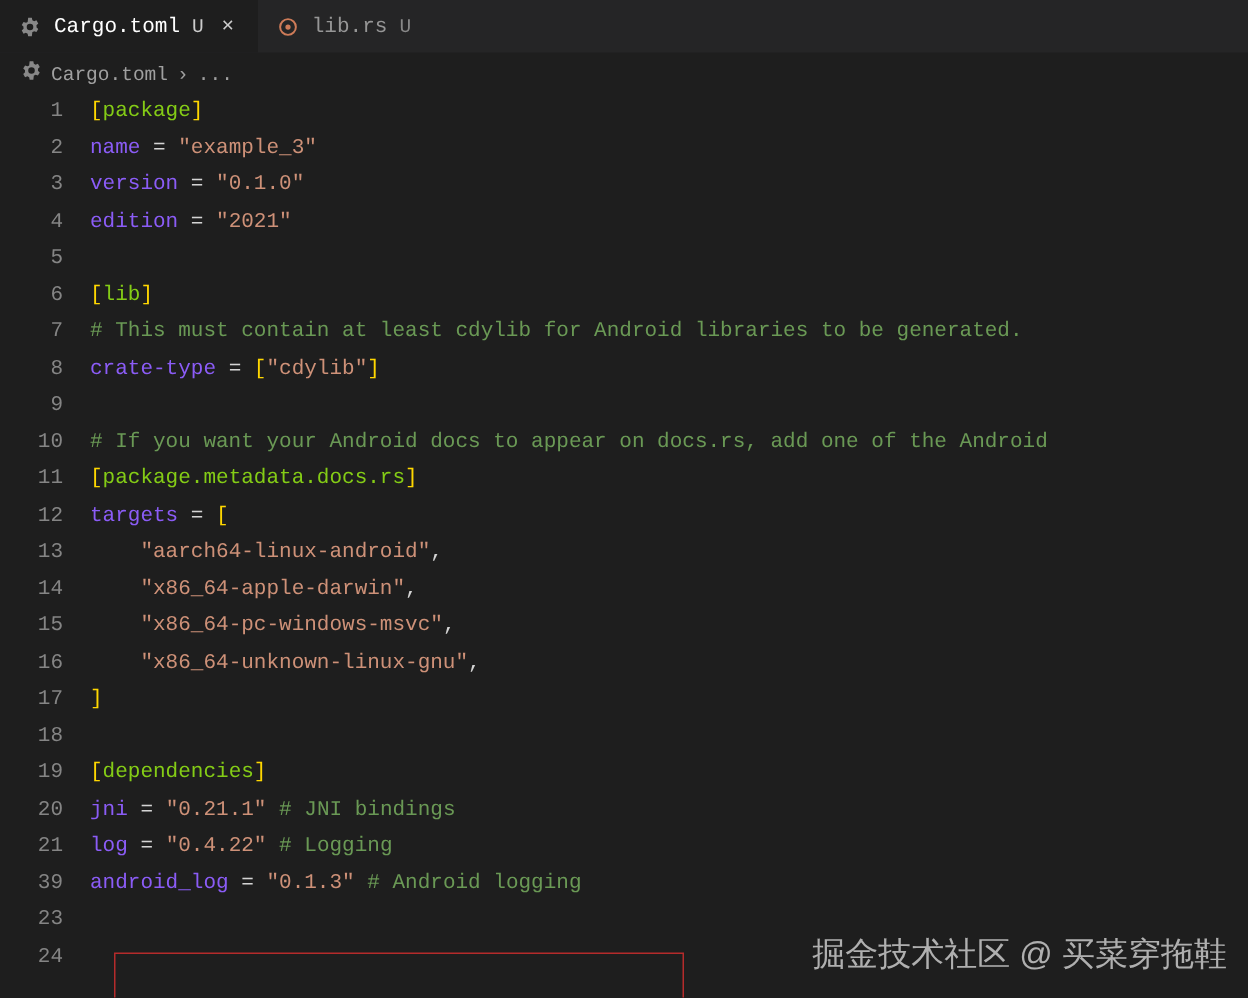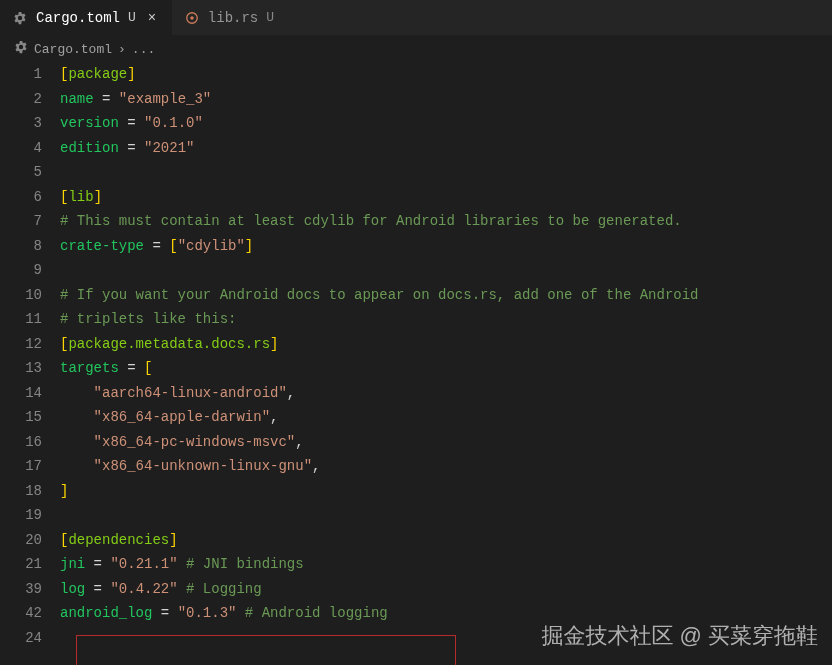--- a/index.html
+++ b/index.html
@@ -77,21 +77,21 @@
     .line {
       height: 24.5px;
       line-height: 24.5px;
       white-space: pre;
     }
     .code {
       flex: 1;
     }
     .tok-br { color: #ffd700; }
     .tok-key { color: #84cc16; }
-    .tok-prop { color: #22c55e; }
+    .tok-prop { color: #8b5cf6; }
     .tok-eq { color: #d4d4d4; }
     .tok-str { color: #ce9178; }
     .tok-cmt { color: #6a9955; }
     .tok-plain { color: #d4d4d4; }
     .highlight-box {
       position: absolute;
       border: 1px solid #b52b2b;
       pointer-events: none;
     }
     .watermark {
@@ -158,35 +158,34 @@
       <div class="line">13</div>
       <div class="line">14</div>
       <div class="line">15</div>
       <div class="line">16</div>
       <div class="line">17</div>
       <div class="line">18</div>
       <div class="line">19</div>
       <div class="line">20</div>
       <div class="line">21</div>
       <div class="line">39</div>
-      <div class="line">42</div>
+      <div class="line">23</div>
       <div class="line">24</div>
     </div>
   <div class="code">
       <div class="line"><span class="tok-br">[</span><span class="tok-key">package</span><span class="tok-br">]</span></div>
       <div class="line"><span class="tok-prop">name</span><span class="tok-eq"> = </span><span class="tok-str">"example_3"</span></div>
       <div class="line"><span class="tok-prop">version</span><span class="tok-eq"> = </span><span class="tok-str">"0.1.0"</span></div>
       <div class="line"><span class="tok-prop">edition</span><span class="tok-eq"> = </span><span class="tok-str">"2021"</span></div>
       <div class="line"></div>
       <div class="line"><span class="tok-br">[</span><span class="tok-key">lib</span><span class="tok-br">]</span></div>
       <div class="line"><span class="tok-cmt"># This must contain at least cdylib for Android libraries to be generated.</span></div>
       <div class="line"><span class="tok-prop">crate-type</span><span class="tok-eq"> = </span><span class="tok-br">[</span><span class="tok-str">"cdylib"</span><span class="tok-br">]</span></div>
       <div class="line"></div>
       <div class="line"><span class="tok-cmt"># If you want your Android docs to appear on docs.rs, add one of the Android</span></div>
-      <div class="line"><span class="tok-cmt"># triplets like this:</span></div>
       <div class="line"><span class="tok-br">[</span><span class="tok-key">package.metadata.docs.rs</span><span class="tok-br">]</span></div>
       <div class="line"><span class="tok-prop">targets</span><span class="tok-eq"> = </span><span class="tok-br">[</span></div>
       <div class="line"><span class="tok-plain">    </span><span class="tok-str">"aarch64-linux-android"</span><span class="tok-plain">,</span></div>
       <div class="line"><span class="tok-plain">    </span><span class="tok-str">"x86_64-apple-darwin"</span><span class="tok-plain">,</span></div>
       <div class="line"><span class="tok-plain">    </span><span class="tok-str">"x86_64-pc-windows-msvc"</span><span class="tok-plain">,</span></div>
       <div class="line"><span class="tok-plain">    </span><span class="tok-str">"x86_64-unknown-linux-gnu"</span><span class="tok-plain">,</span></div>
       <div class="line"><span class="tok-br">]</span></div>
       <div class="line"></div>
       <div class="line"><span class="tok-br">[</span><span class="tok-key">dependencies</span><span class="tok-br">]</span></div>
       <div class="line"><span class="tok-prop">jni</span><span class="tok-eq"> = </span><span class="tok-str">"0.21.1"</span><span class="tok-cmt"> # JNI bindings</span></div>

